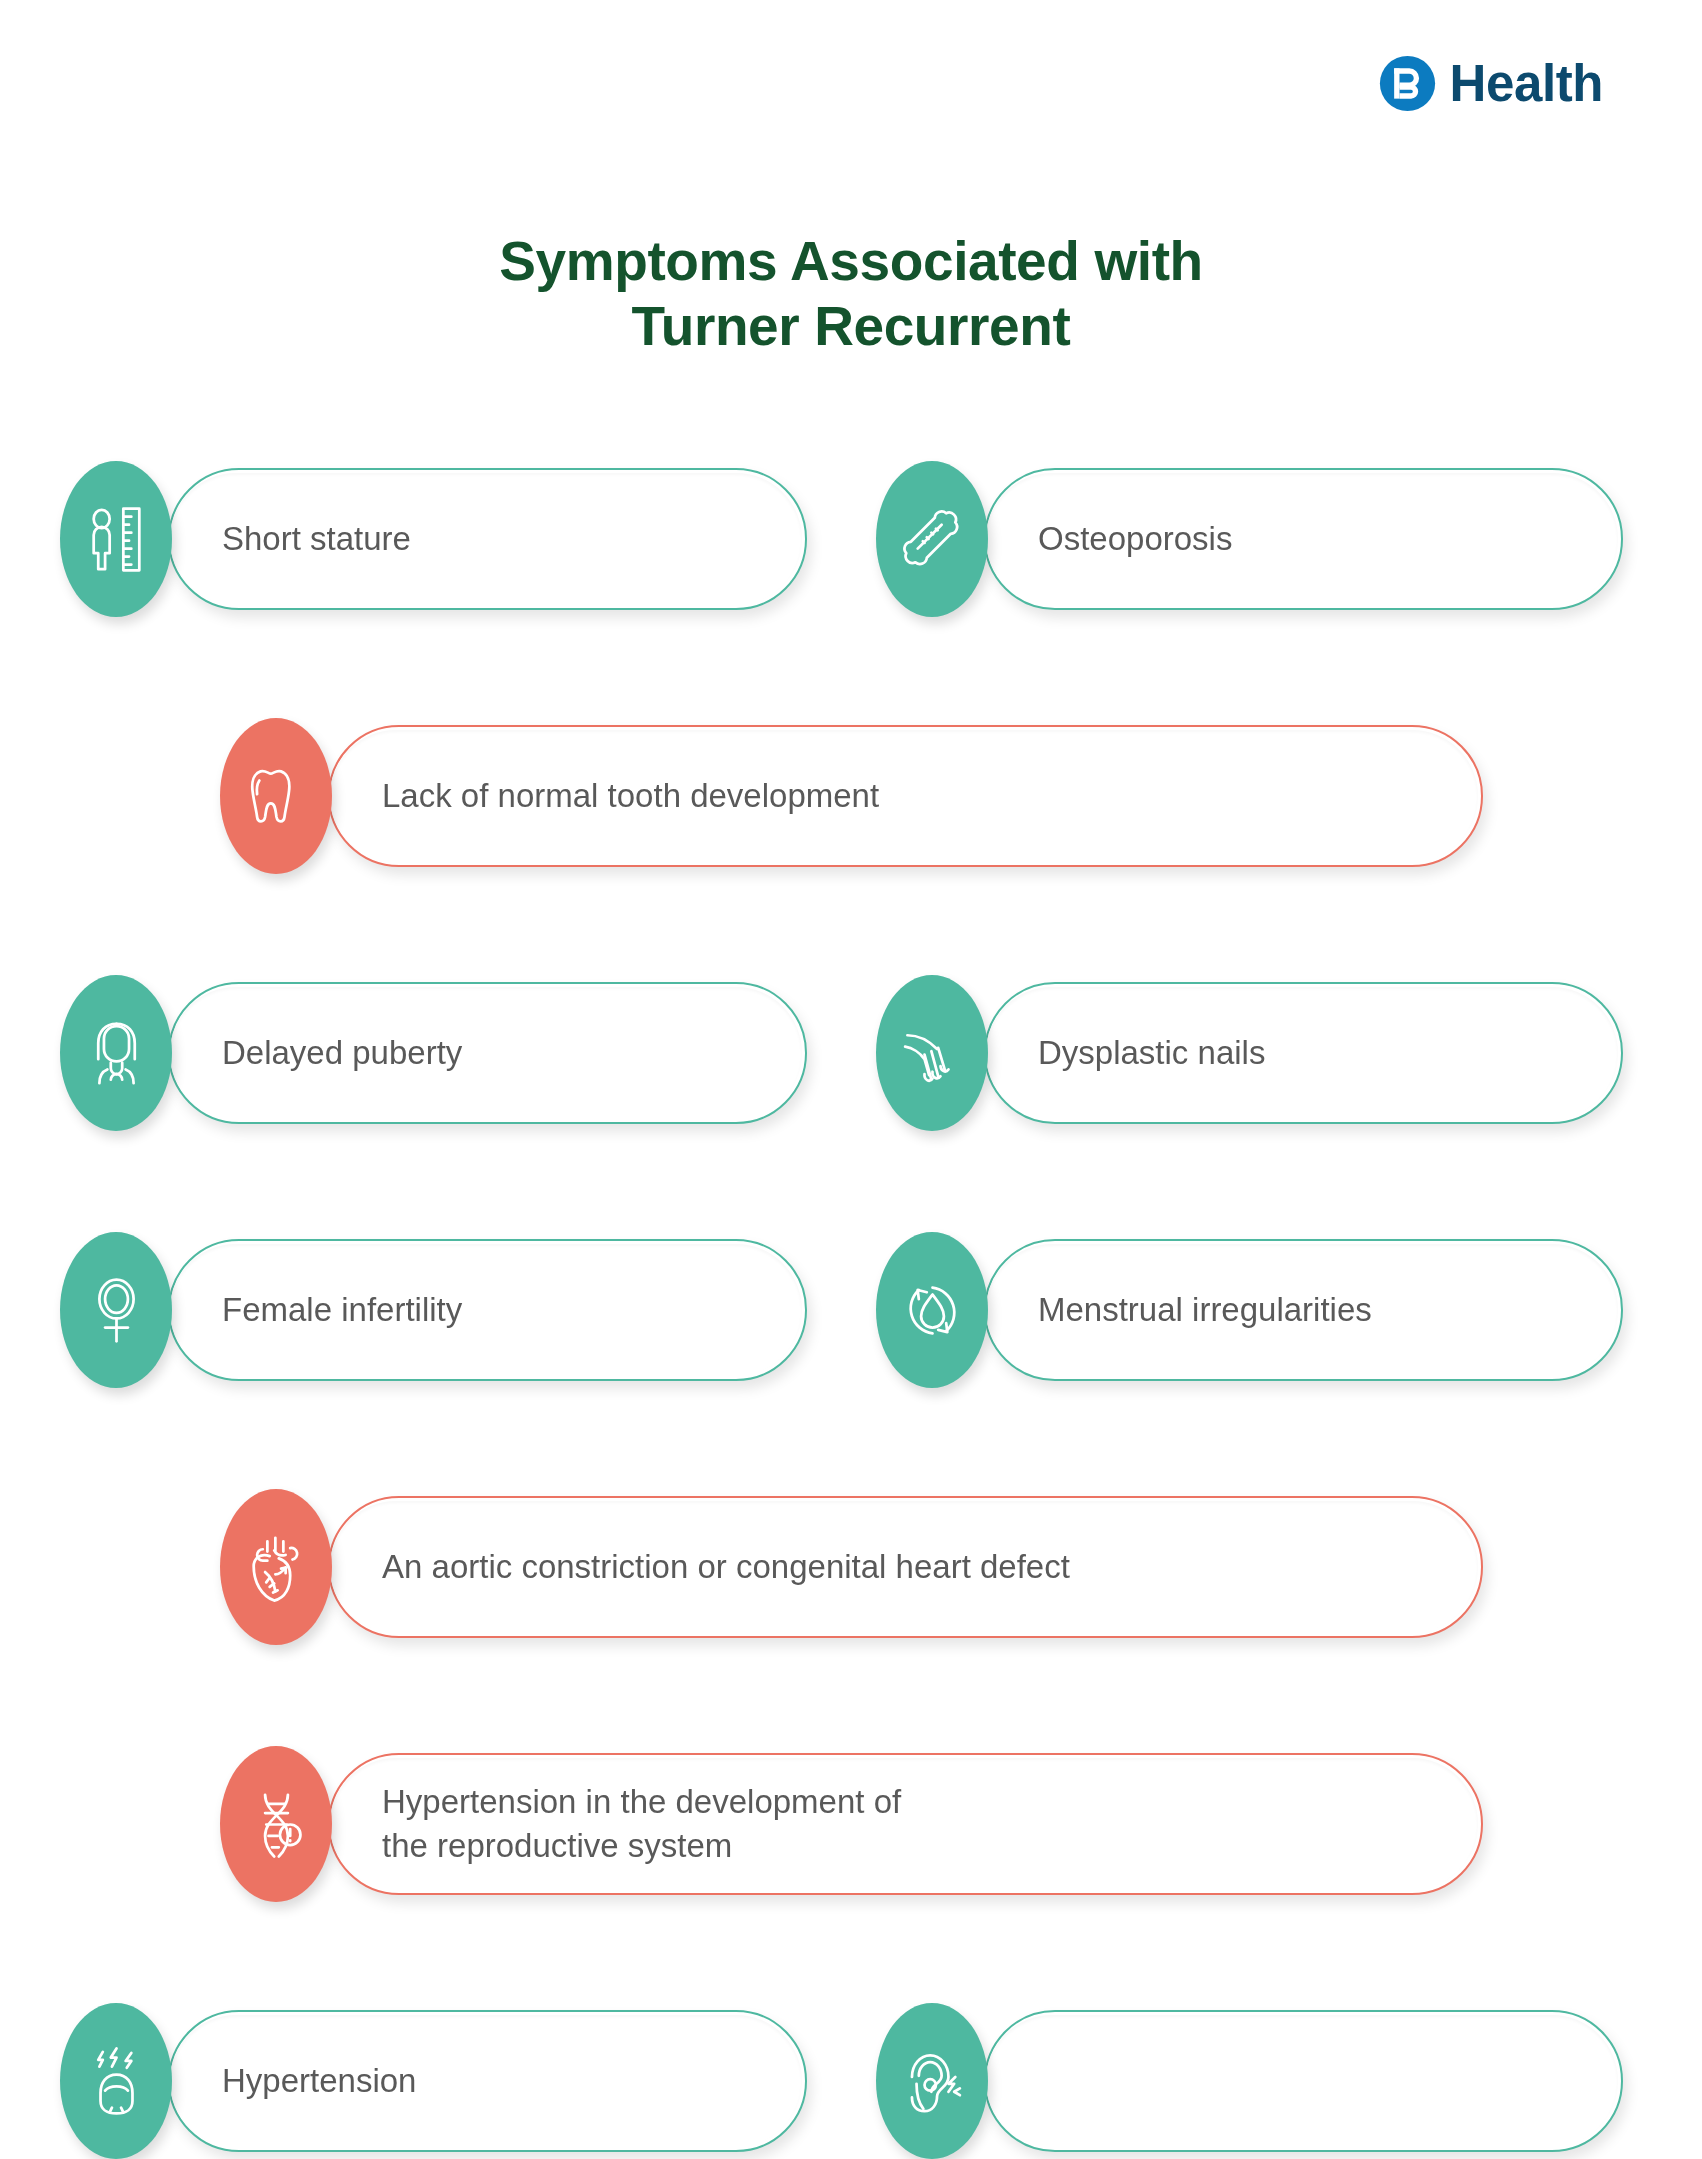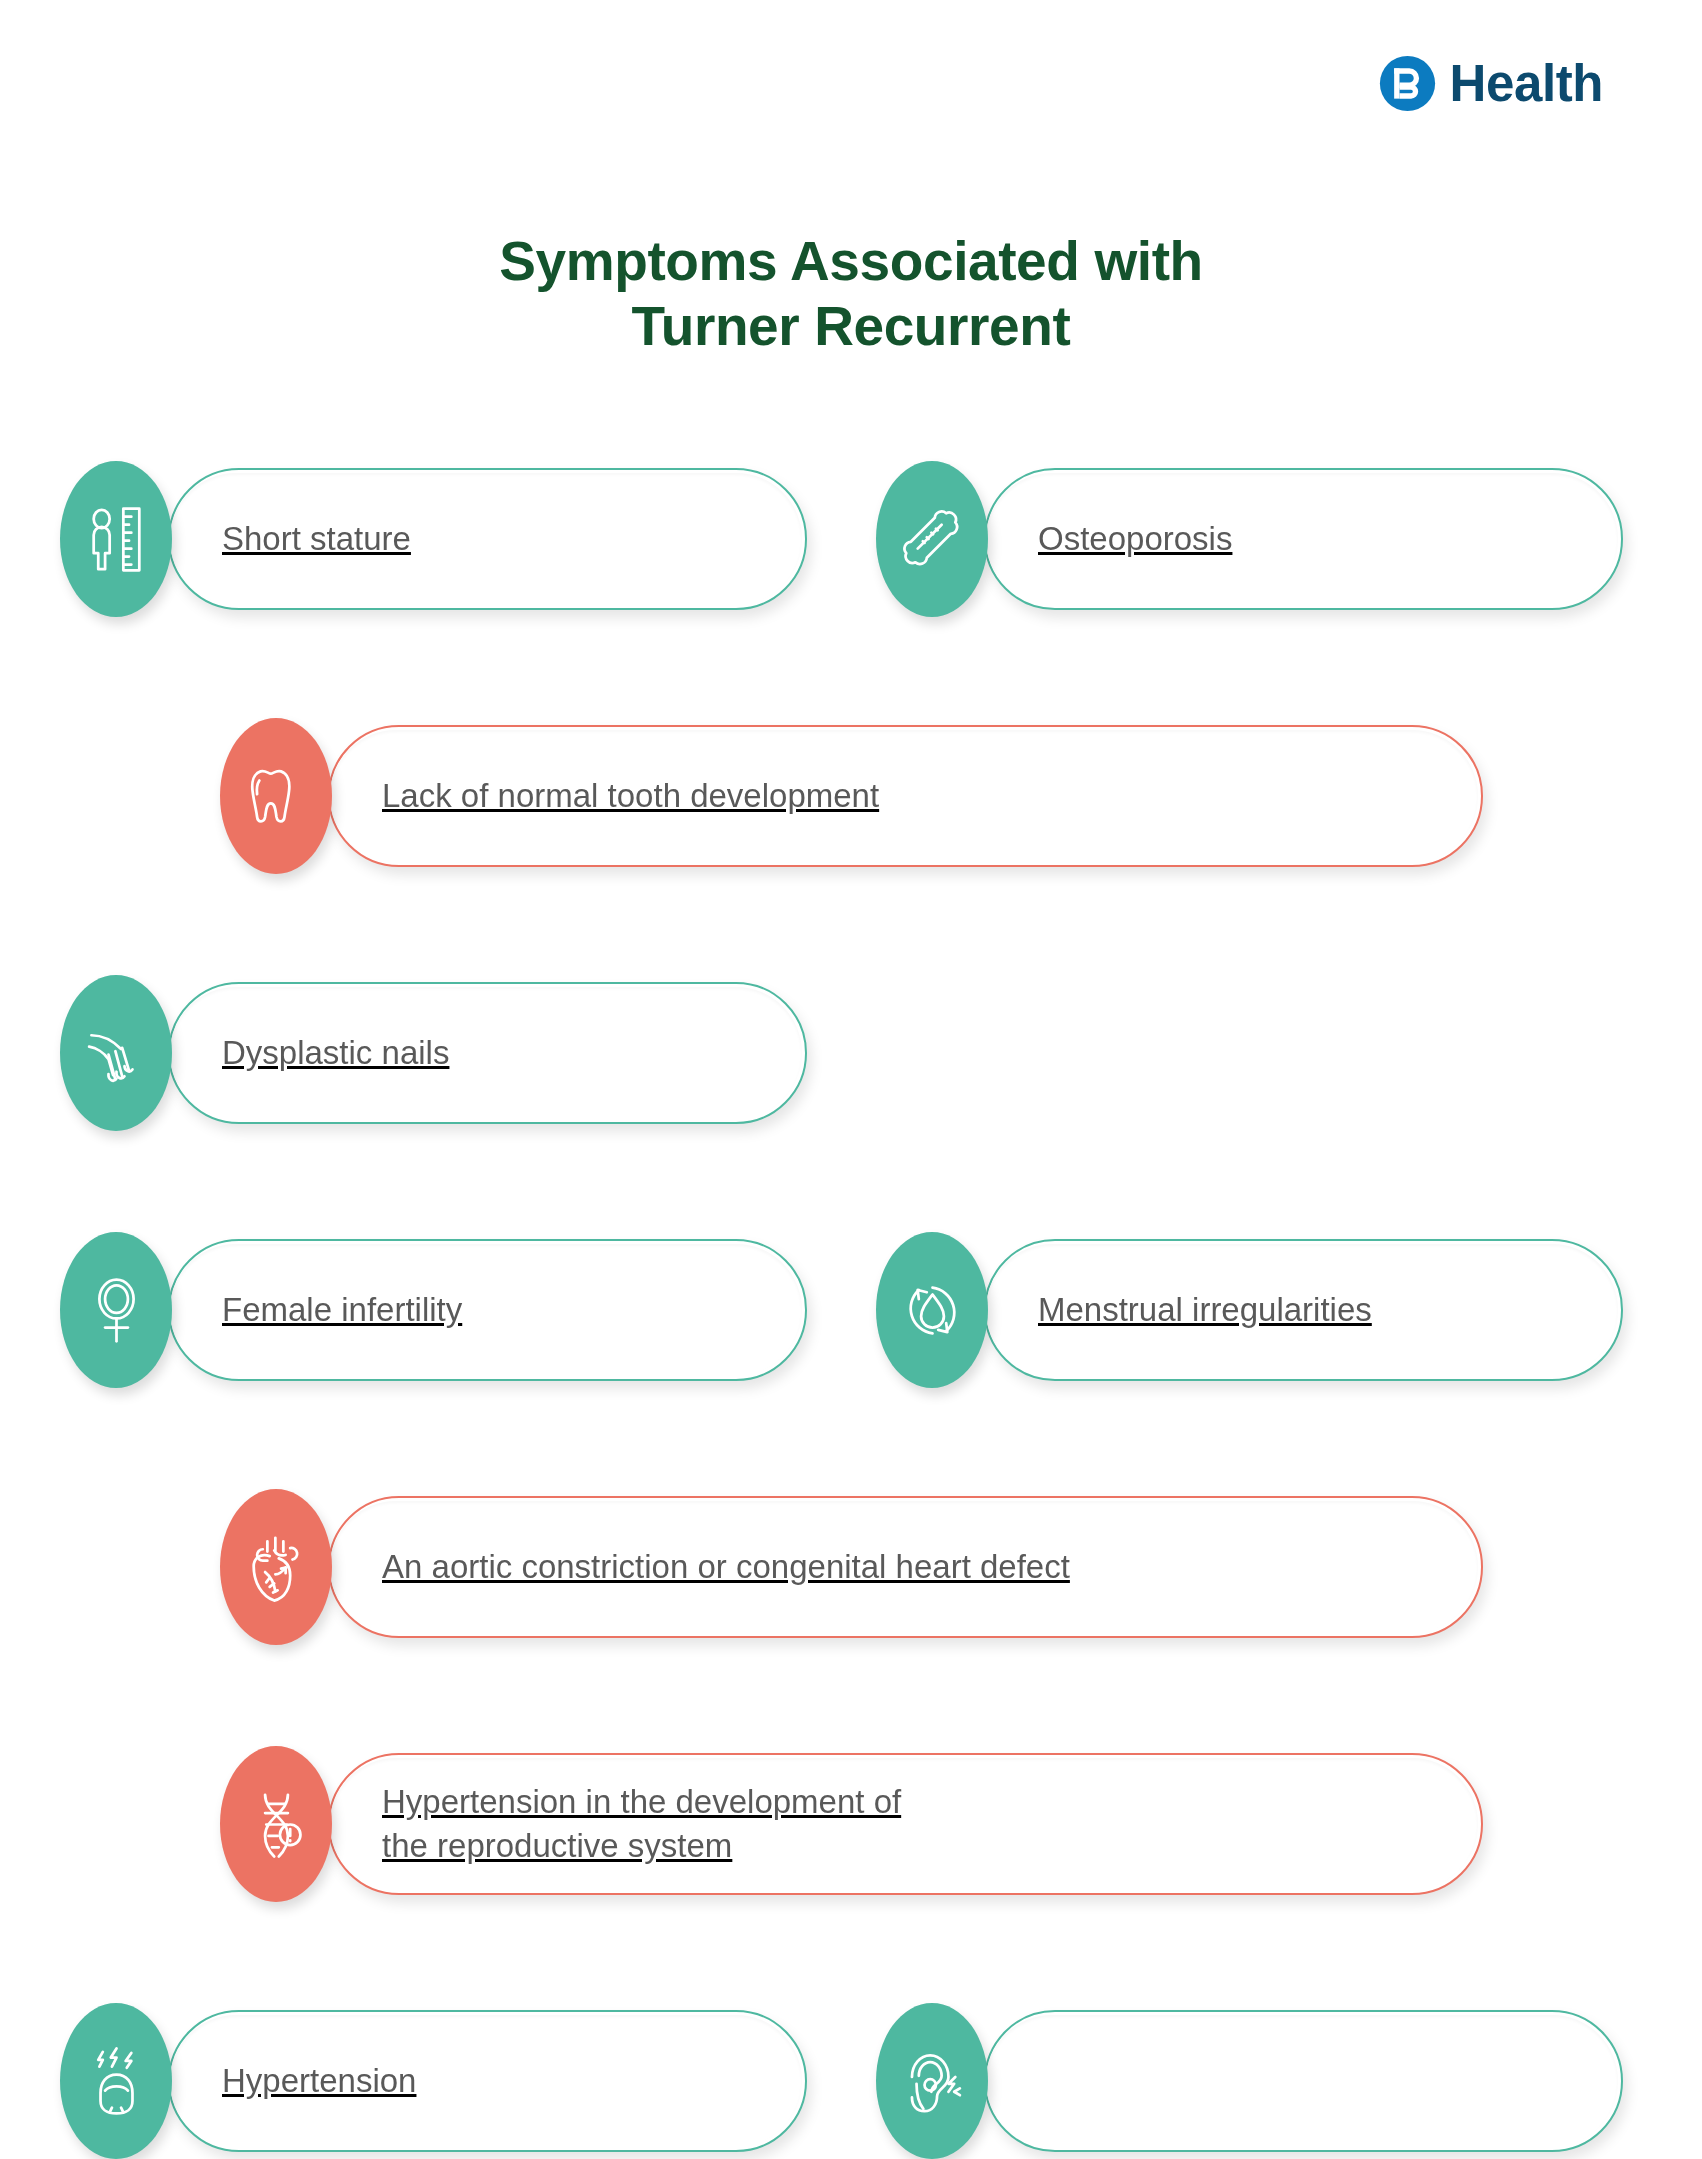--- a/index.html
+++ b/index.html
@@ -77,21 +77,20 @@
     padding-left: 220px;
   }
   .row.last { height: 222px; }
 
   
   .pill {
     position: relative;
     display: flex;
     align-items: center;
     height: 156px;
-    text-decoration: underline;
   }
   .pill-half { width: 747px; }
   .pill-wide { width: 1263px; }
 
   .pill-body {
     position: absolute;
     left: 108px;
     top: 7px;
     right: 0;
     height: 142px;
@@ -200,20 +199,36 @@
         </div>
         <div class="pill-label">Lack of normal tooth development</div>
       </div>
     </div>
 
     <div class="row pair">
       <div class="pill pill-half accent-teal">
         <div class="pill-body"></div>
         <div class="badge">
           <svg viewBox="0 0 64 64" fill="none" stroke="#ffffff" stroke-width="2.4" stroke-linecap="round" stroke-linejoin="round">
+            <path d="M32 6 c-10 0 -16 7 -16 17 v14"></path>
+            <path d="M32 6 c10 0 16 7 16 17 v14"></path>
+            <path d="M21 19 a11 11 0 0 1 22 0 v9 a11 11 0 0 1 -22 0 z"></path>
+            <path d="M27 40 v5 a5 5 0 0 0 10 0 v-5"></path>
+            <path d="M24 46 c-5 2 -7 6 -7 12"></path>
+            <path d="M40 46 c5 2 7 6 7 12"></path>
+            <path d="M32 50 a5 5 0 0 0 -5 5"></path>
+            <path d="M32 50 a5 5 0 0 1 5 5"></path>
+          </svg>
+        </div>
+        <div class="pill-label">Delayed puberty</div>
+      </div>
+      <div class="pill pill-half accent-teal">
+        <div class="pill-body"></div>
+        <div class="badge">
+          <svg viewBox="0 0 64 64" fill="none" stroke="#ffffff" stroke-width="2.4" stroke-linecap="round" stroke-linejoin="round">
             <path d="M10 16 c8 0 18 4 26 12"></path>
             <path d="M8 26 c6 1 13 5 17 11 l4 14"></path>
             <path d="M25 33 l6 22"></path>
             <path d="M31 30 l6 22"></path>
             <path d="M37 27 l6 20"></path>
             <path d="M25 50 a4 5 0 0 0 7 4"></path>
             <path d="M32 48 a4 5 0 0 0 7 4"></path>
             <path d="M39 43 a4 5 0 0 0 7 3"></path>
           </svg>
         </div>

